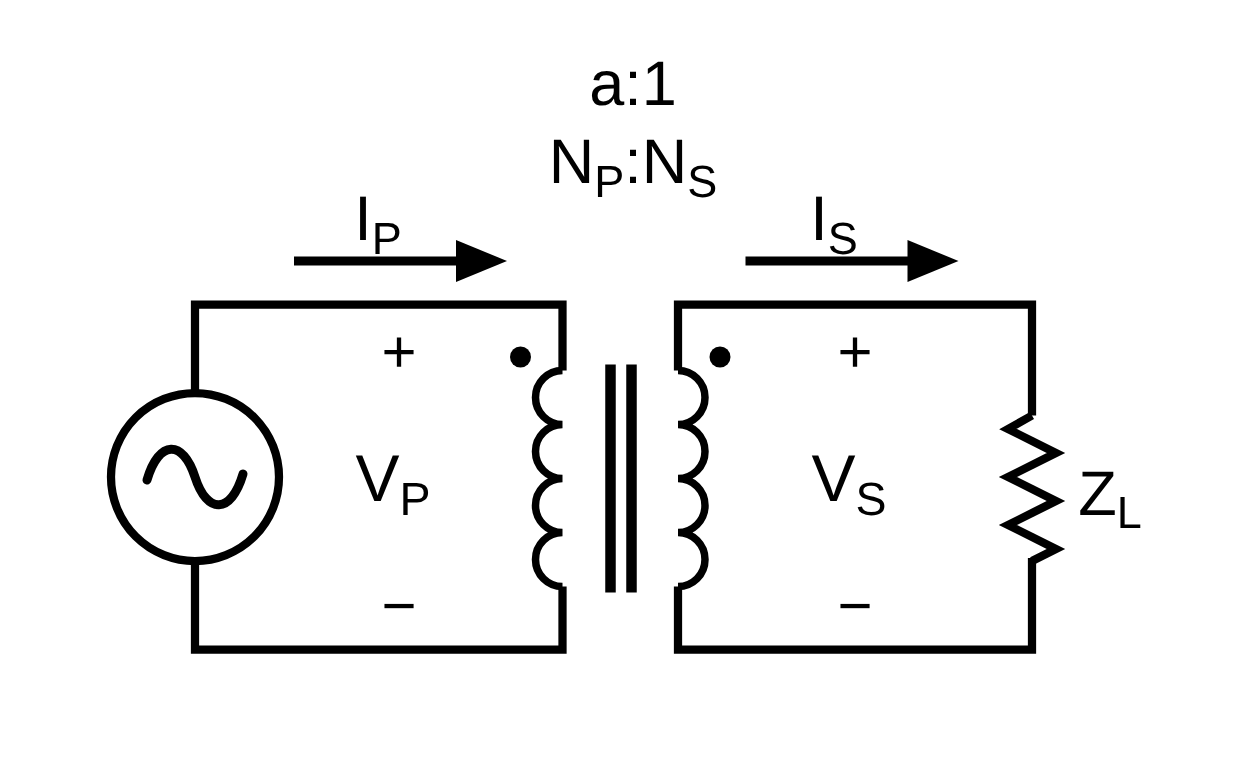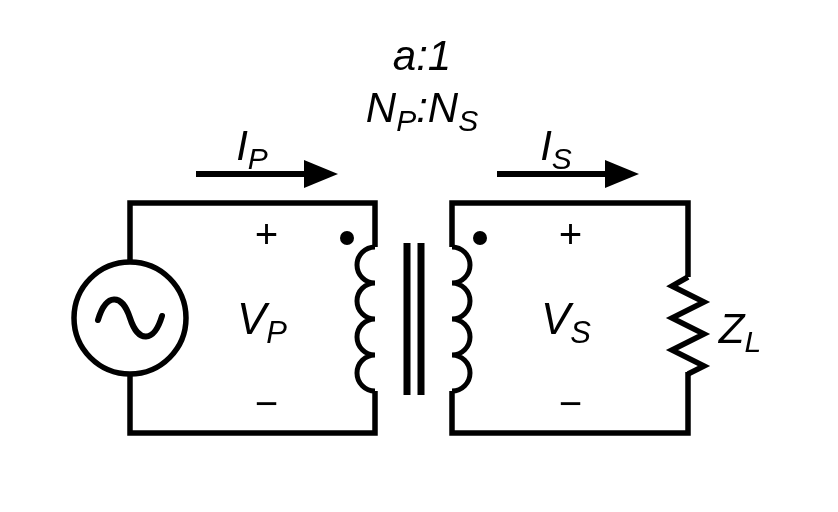--- a/index.html
+++ b/index.html
@@ -7,21 +7,20 @@
     padding: 0;
     background: #ffffff;
   }
   .stage {
     width: 838px;
     height: 512px;
     position: relative;
     background: #ffffff;
     overflow: hidden;
     font-family: "Liberation Sans", sans-serif;
-    font-style: italic;
   }
   svg text {
     font-family: "Liberation Sans", sans-serif;
     user-select: none;
   }
 </style>
 </head>
 <body>
 
 <div class="stage">

